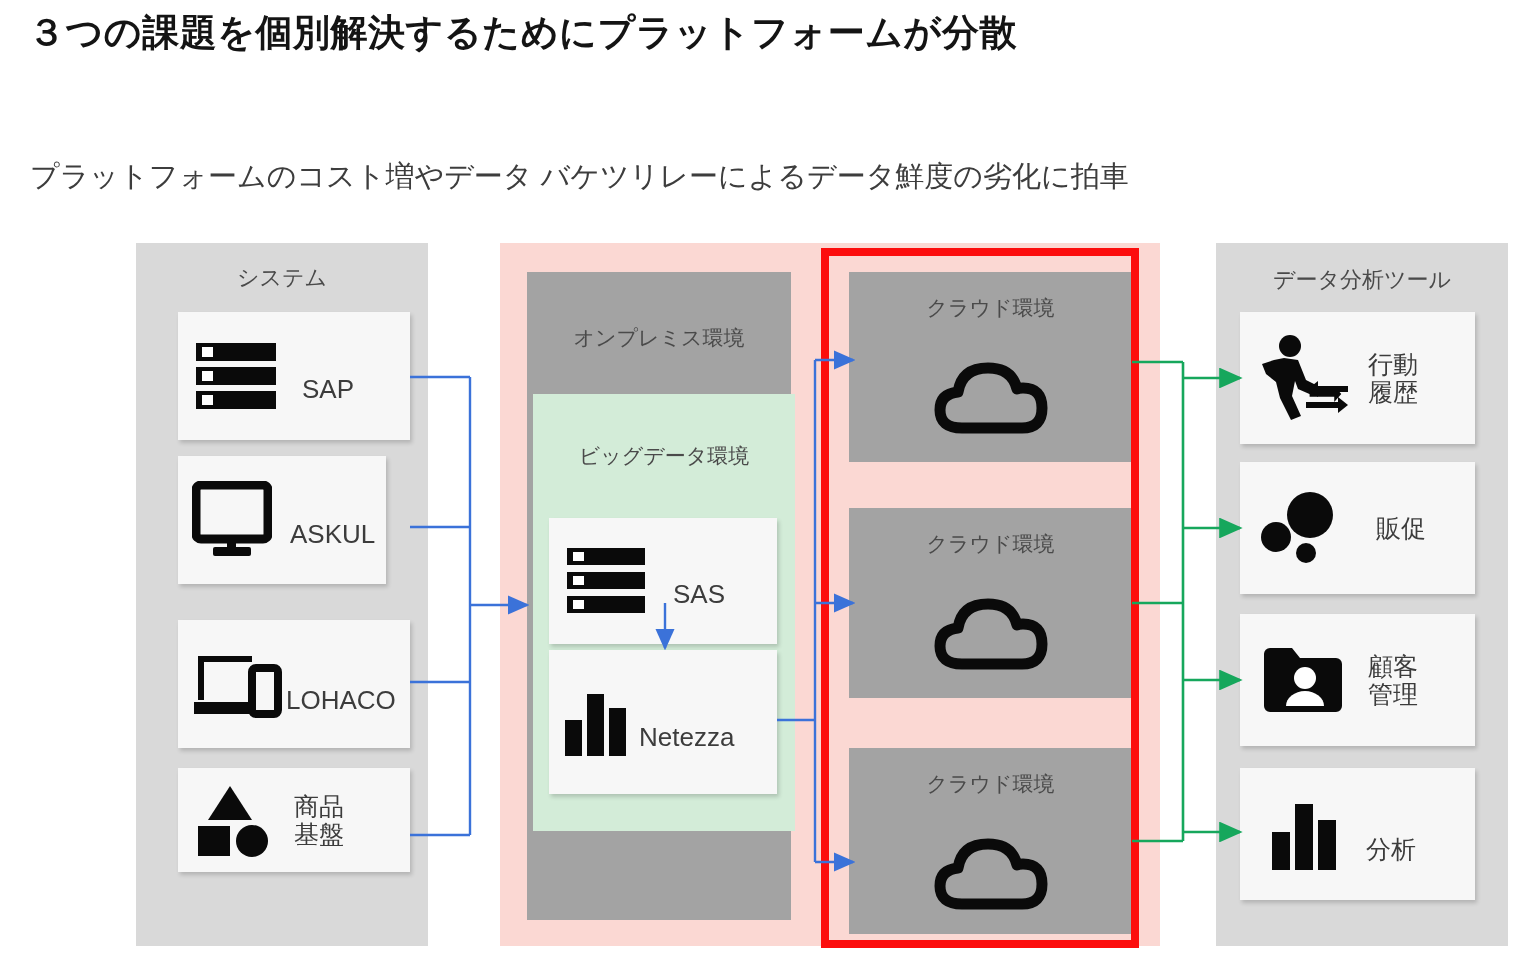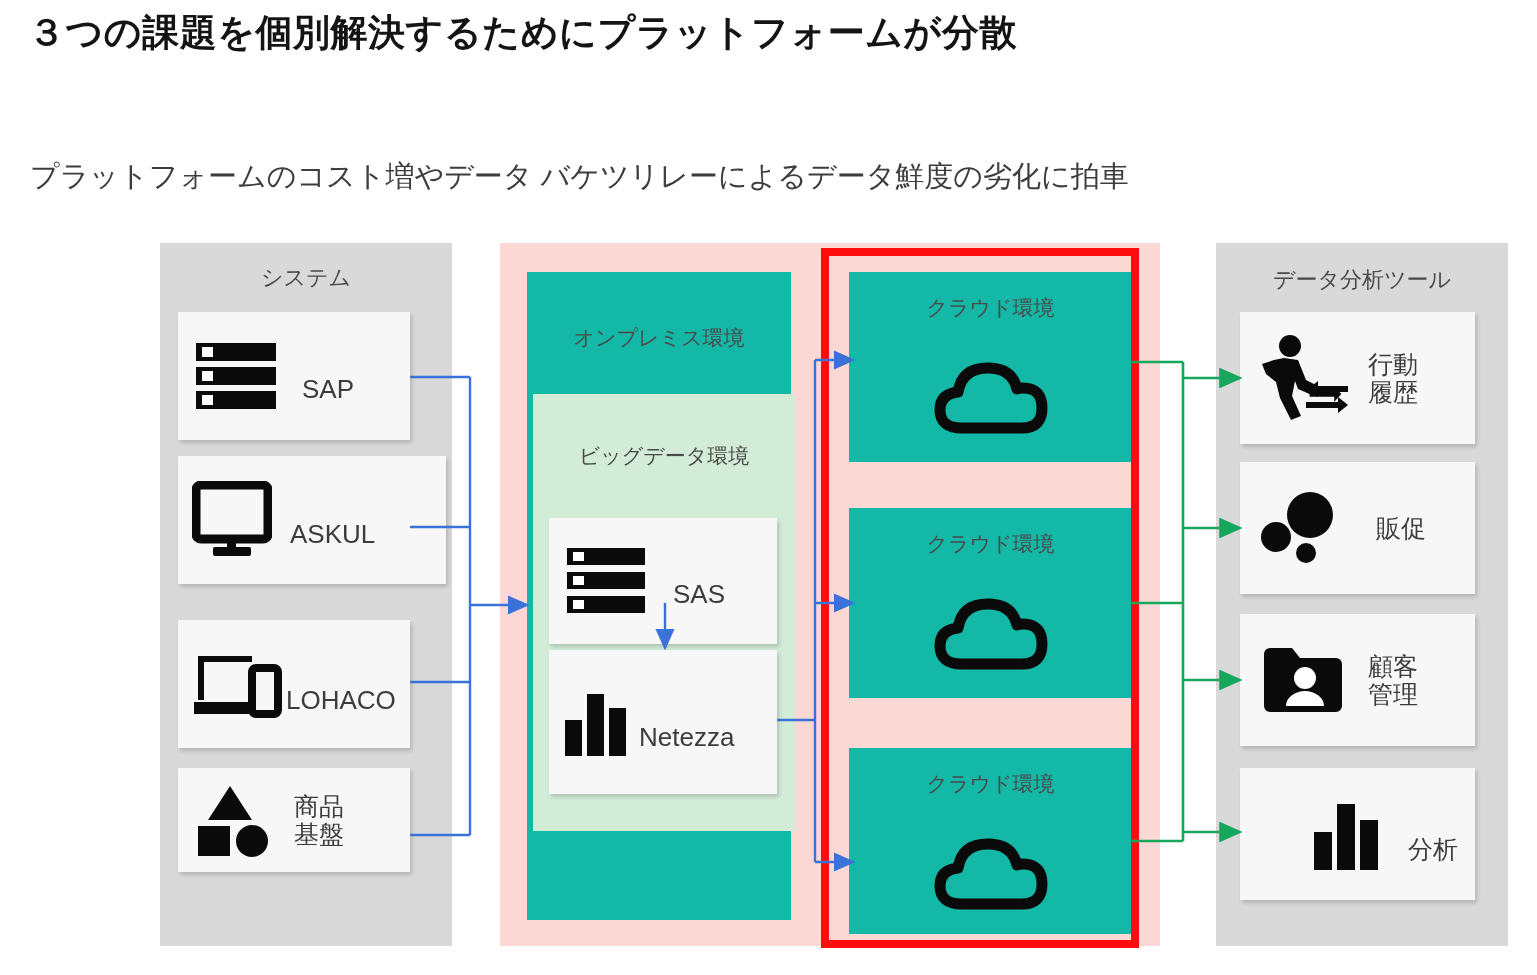--- a/index.html
+++ b/index.html
@@ -20,21 +20,21 @@
   .subtitle {
     position: absolute; left: 30px; top: 157px;
     font-size: 29px; font-weight: 400; color: #3d3d3d;
     white-space: nowrap;
   }
 
   
   .zone { position: absolute; }
   .zone-grey  { background: #d9d9d9; }
   .zone-pink  { background: #fbd8d3; }
-  .zone-blue  { background: #14b8a6; }
+  .zone-blue  { background: #a3a3a3; }
   .zone-green { background: #d3ecd8; }
 
   .zone-label {
     position: absolute; width: 100%; text-align: center;
     font-size: 22px; color: #4a4a4a; font-weight: 400;
   }
   .zone-label.sm { font-size: 21px; }
 
   
   .card {
@@ -63,39 +63,39 @@
   svg.wires { position: absolute; left: 0; top: 0; width: 1537px; height: 975px; overflow: visible; }
 </style>
 </head>
 <body>
 
 <div id="stage">
 
   <div class="title">３つの課題を個別解決するためにプラットフォームが分散</div>
   <div class="subtitle">プラットフォームのコスト増やデータ バケツリレーによるデータ鮮度の劣化に拍車</div>
 
-  <div class="zone zone-grey" style="left:160px; top:243px; width:292px; height:703px;">
+  <div class="zone zone-grey" style="left:136px; top:243px; width:292px; height:703px;">
     <div class="zone-label" style="top:20px;">システム</div>
   </div>
 
   <div class="card" style="left:178px; top:312px; width:232px; height:128px; padding:0 14px;">
     <span class="icon-wrap">
       <svg width="88" height="74" viewBox="0 0 88 74">
         <rect x="4" y="4" width="80" height="18" fill="#0a0a0a"></rect>
         <rect x="10" y="8" width="11" height="10" fill="#ffffff"></rect>
         <rect x="4" y="28" width="80" height="18" fill="#0a0a0a"></rect>
         <rect x="10" y="32" width="11" height="10" fill="#ffffff"></rect>
         <rect x="4" y="52" width="80" height="18" fill="#0a0a0a"></rect>
         <rect x="10" y="56" width="11" height="10" fill="#ffffff"></rect>
       </svg>
     </span>
     <span class="card-label" style="margin-left:22px; margin-top:28px;">SAP</span>
   </div>
 
-  <div class="card" style="left:178px; top:456px; width:268px; height:128px; padding:0 14px;">
+  <div class="card" style="left:178px; top:456px; width:208px; height:128px; padding:0 14px;">
     <span class="icon-wrap">
       <svg width="80" height="78" viewBox="0 0 80 78">
         <rect x="4" y="4" width="72" height="54" rx="5" fill="none" stroke="#0a0a0a" stroke-width="9"></rect>
         <rect x="35" y="58" width="9" height="10" fill="#0a0a0a"></rect>
         <rect x="21" y="66" width="38" height="9" rx="2" fill="#0a0a0a"></rect>
       </svg>
     </span>
     <span class="card-label" style="margin-left:18px; margin-top:30px;">ASKUL</span>
   </div>
 
@@ -220,21 +220,21 @@
       <svg width="90" height="76" viewBox="0 0 90 76">
         <path d="M6 12 a6 6 0 0 1 6 -6 H34 L42 16 H78 a6 6 0 0 1 6 6 V64 a6 6 0 0 1 -6 6 H12 a6 6 0 0 1 -6 -6 Z" fill="#0a0a0a"></path>
         <circle cx="47" cy="36" r="11" fill="#ffffff"></circle>
         <path d="M28 64 a19 15 0 0 1 38 0 Z" fill="#ffffff"></path>
       </svg>
     </span>
     <span class="card-label jp" style="margin-left:20px; text-align:center;">顧客
 管理</span>
   </div>
 
-  <div class="card" style="left:1240px; top:768px; width:235px; height:132px; padding:0 17px;justify-content:flex-end;">
+  <div class="card" style="left:1240px; top:768px; width:235px; height:132px; padding:0 30px;">
     <span class="icon-wrap">
       <svg width="70" height="76" viewBox="0 0 70 76">
         <rect x="2" y="36" width="18" height="38" fill="#0a0a0a"></rect>
         <rect x="25" y="8" width="18" height="66" fill="#0a0a0a"></rect>
         <rect x="48" y="24" width="18" height="50" fill="#0a0a0a"></rect>
       </svg>
     </span>
     <span class="card-label jp" style="margin-left:26px; margin-top:30px;">分析</span>
   </div>
 

